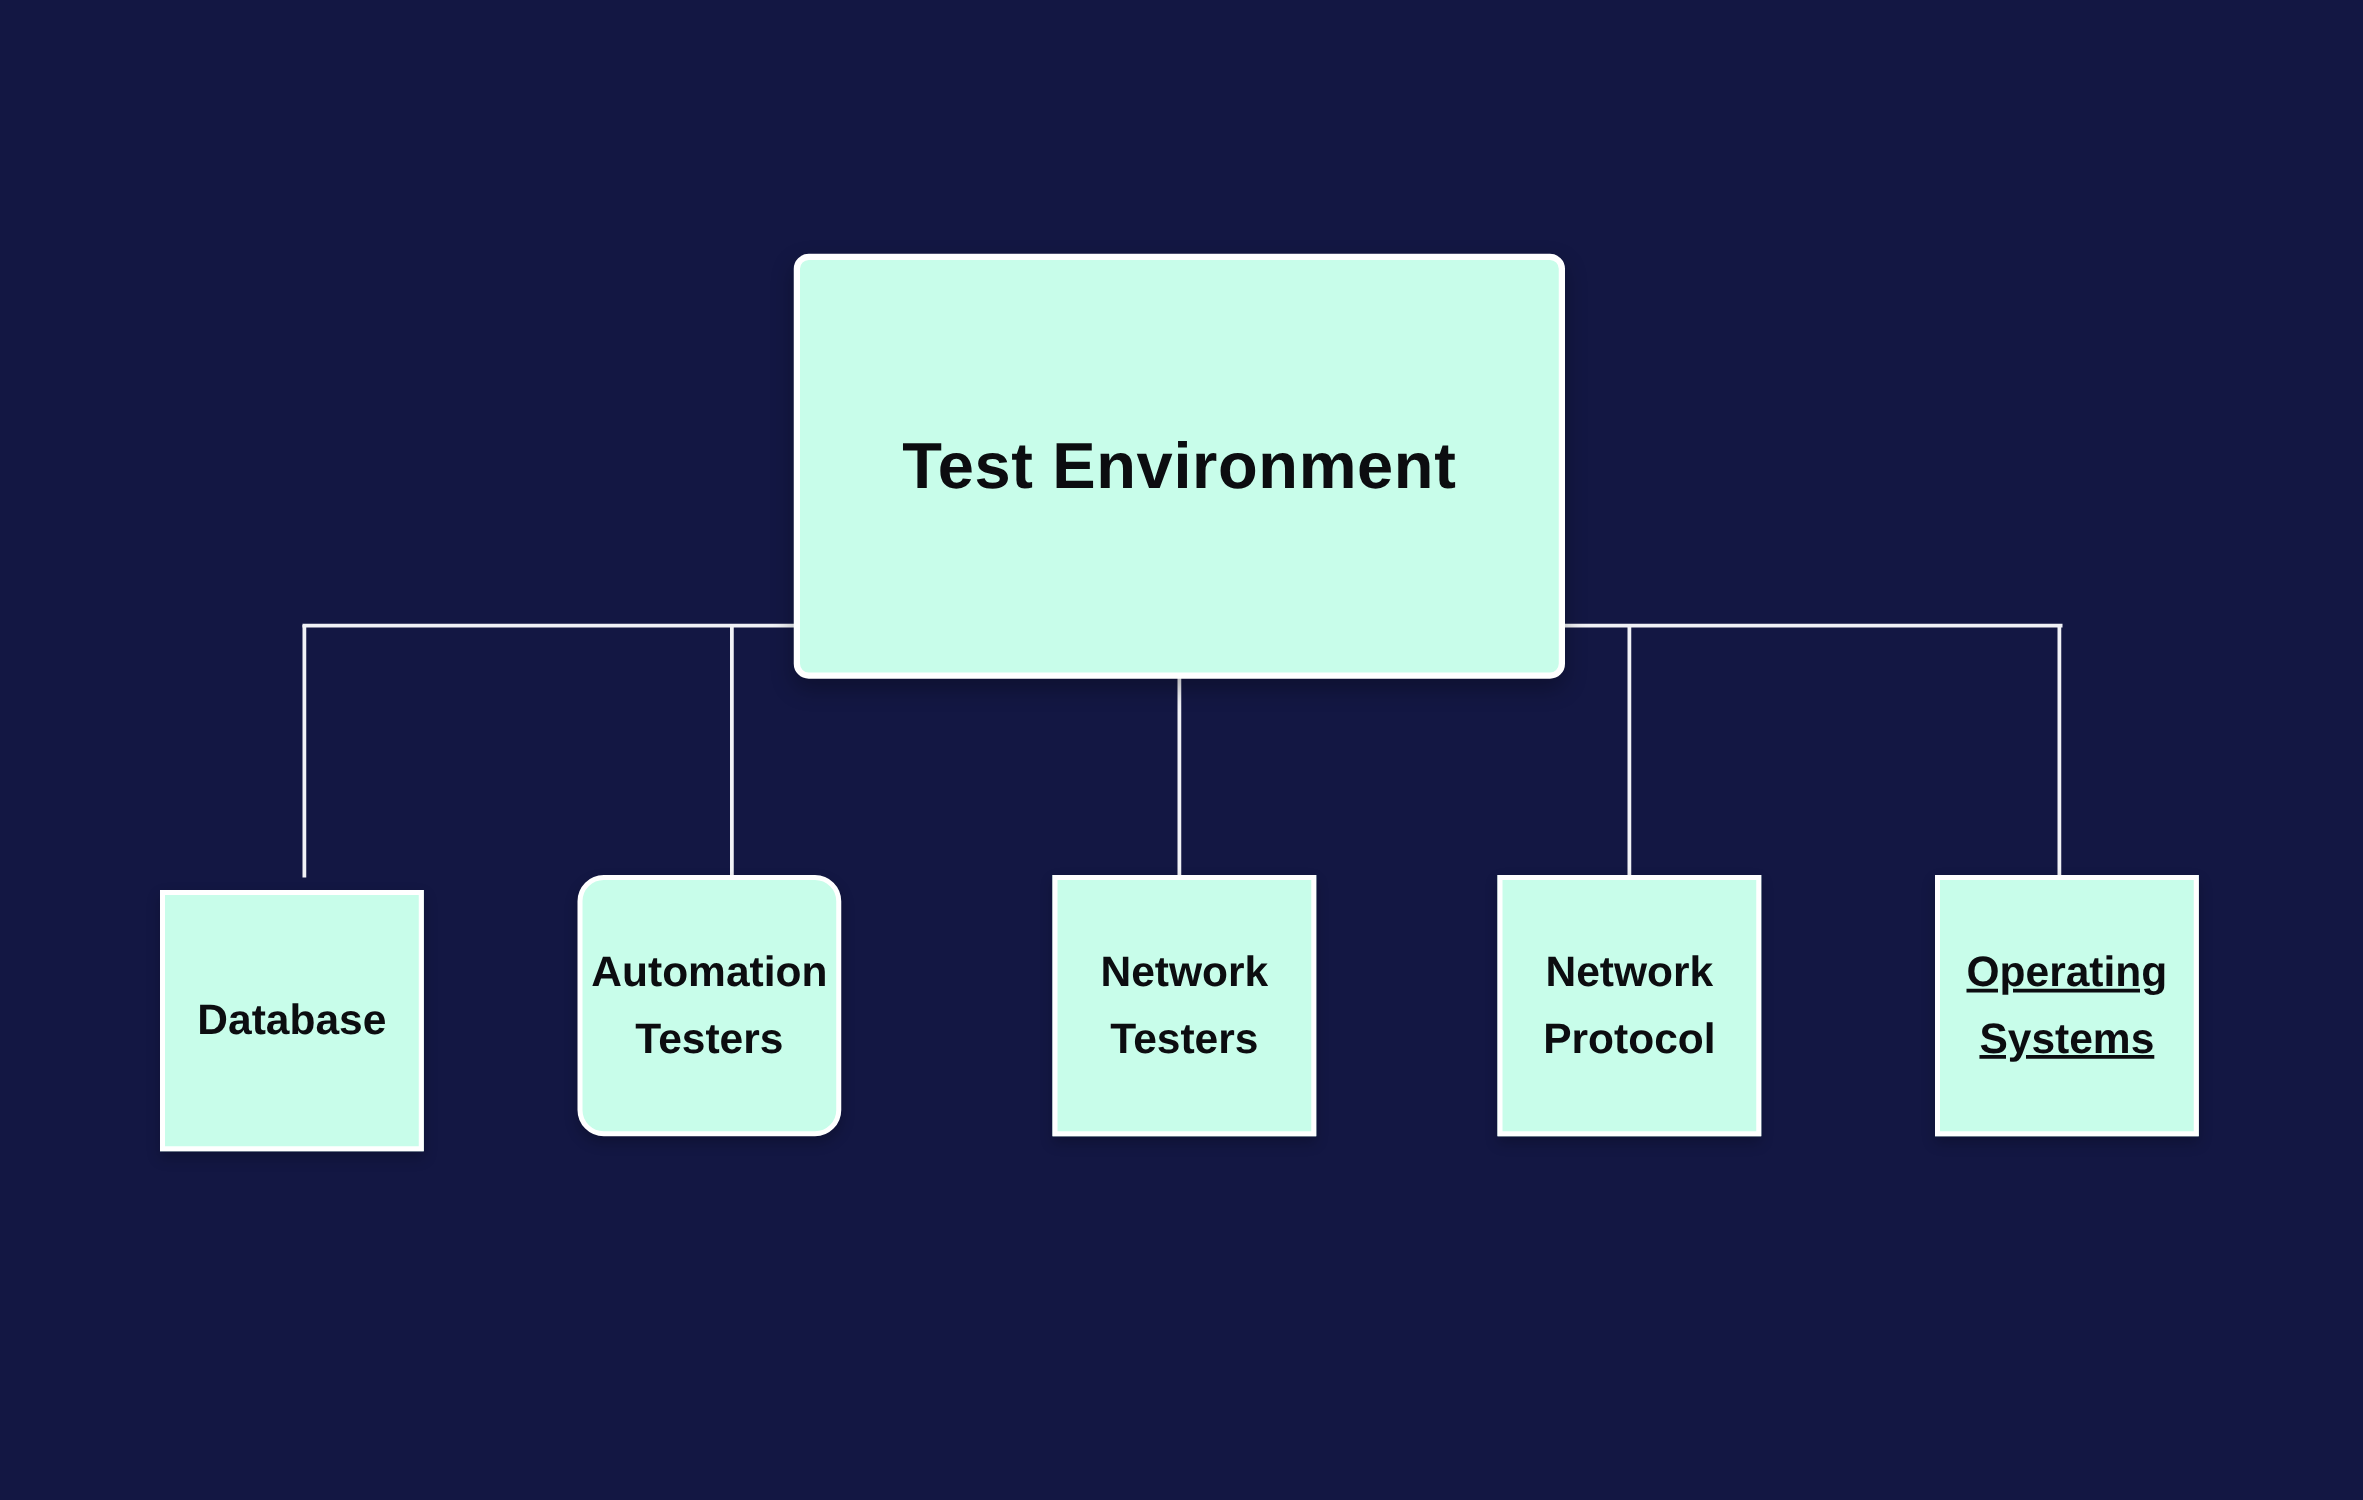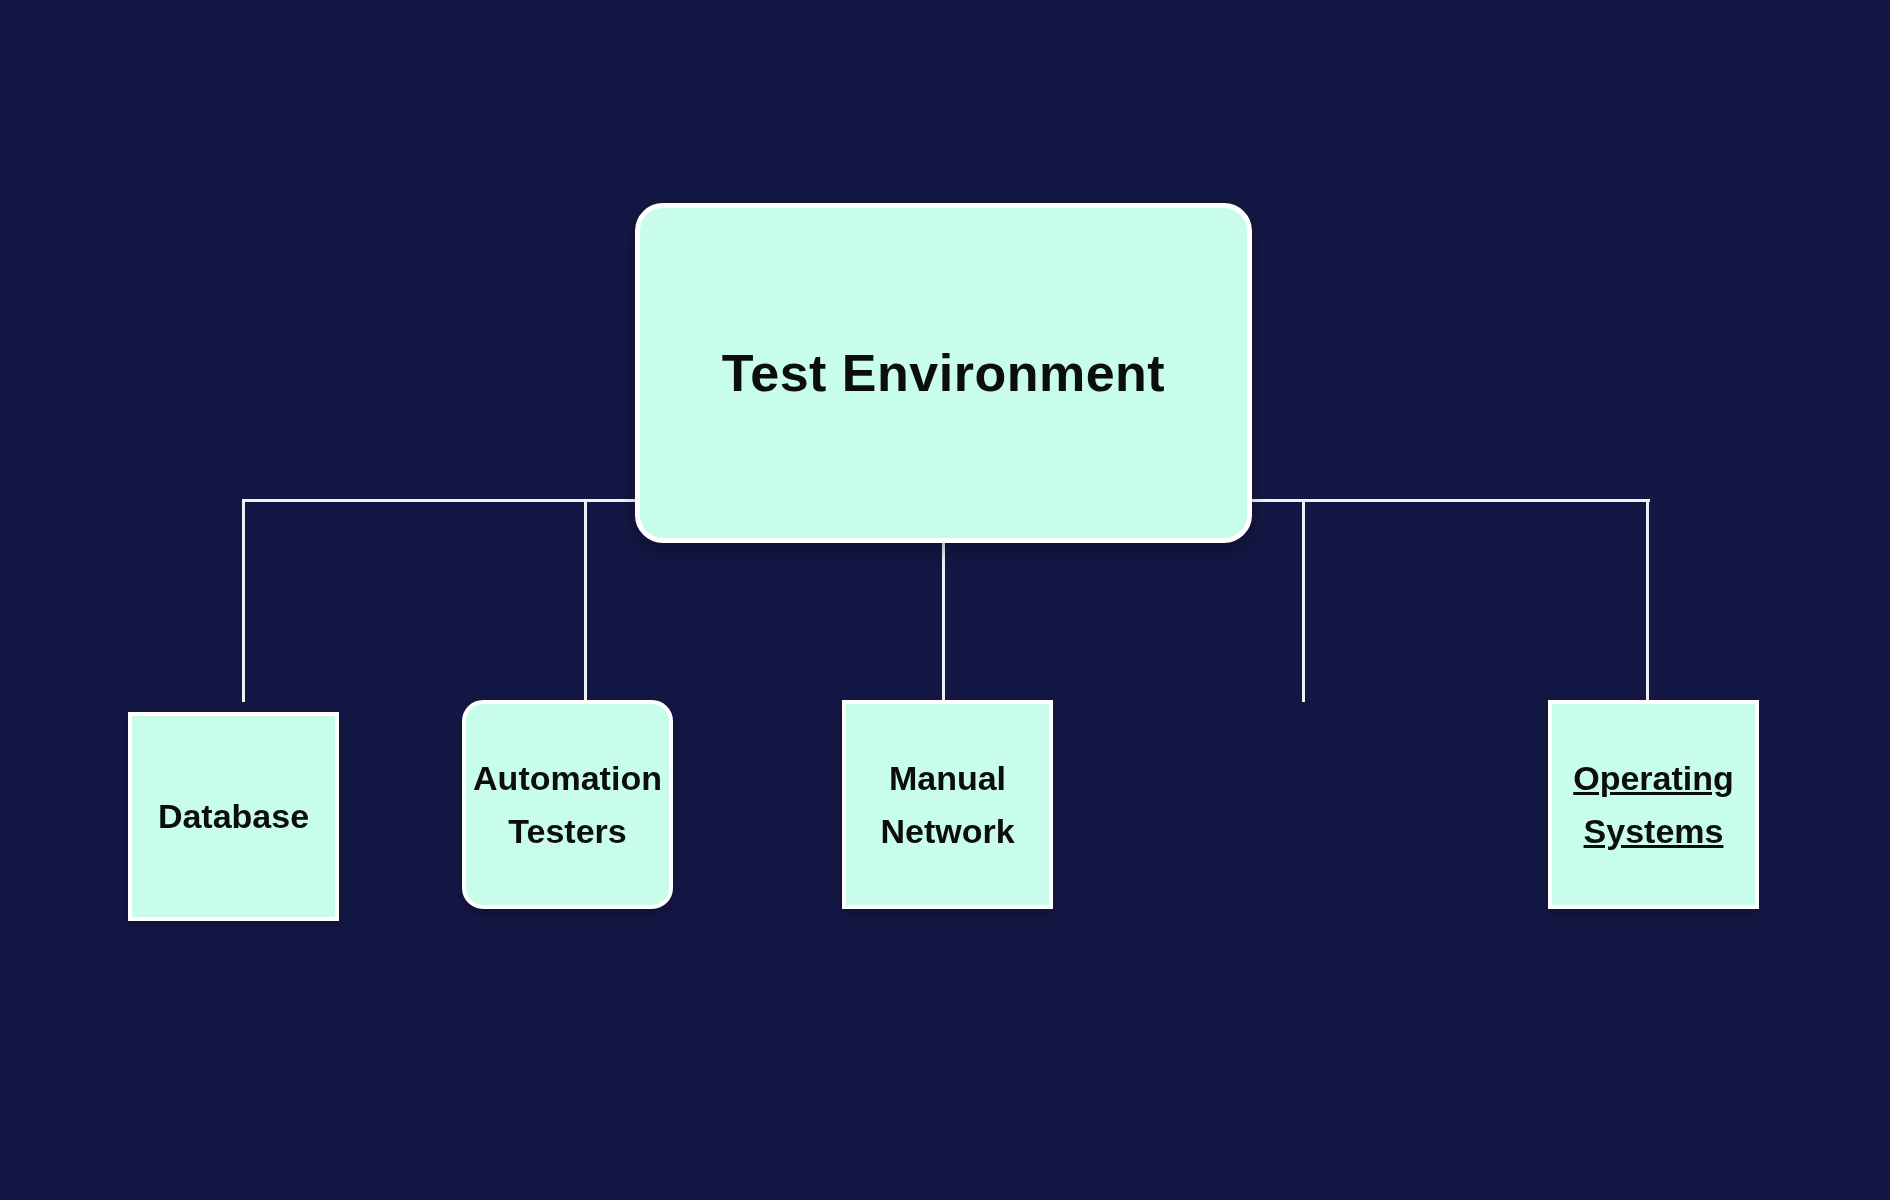--- a/index.html
+++ b/index.html
@@ -45,21 +45,21 @@
     display: flex;
     align-items: center;
     justify-content: center;
     text-align: center;
     color: var(--text);
   }
   .node.root {
     left: 635px; top: 203px;
     width: 617px; height: 340px;
     border: 5px solid var(--node-border);
-    border-radius: 28px;
+    border-radius: 12px;
     box-shadow: 0 8px 18px rgba(0,0,0,0.28);
     z-index: 2;
   }
   .node.root .label {
     font-size: 52px;
     font-weight: 700;
     letter-spacing: 0.5px;
   }
   .node.child {
     top: 700px;
@@ -98,21 +98,24 @@
 
   <div class="node child c1">
     <span class="label">Database</span>
   </div>
 
   <div class="node child c2">
     <span class="label">Automation Testers</span>
   </div>
 
   <div class="node child c3">
-    <span class="label">Manual Network</span>
+    <span class="label">Network Testers</span>
   </div>
 
+  <div class="node child c4">
+    <span class="label">Network Protocol</span>
+  </div>
 
   <div class="node child c5">
     <span class="label">Operating Systems</span>
   </div>
 
 </div>
 
 </body></html>

